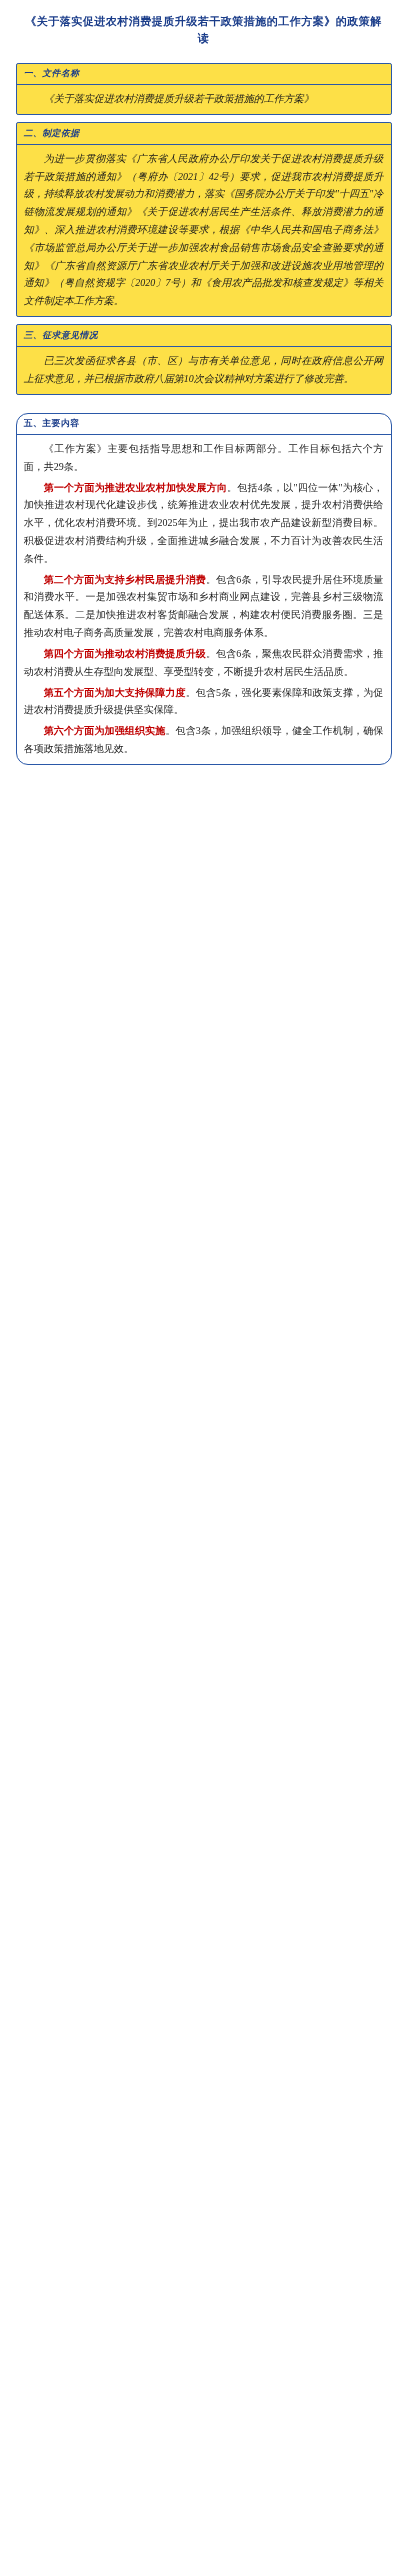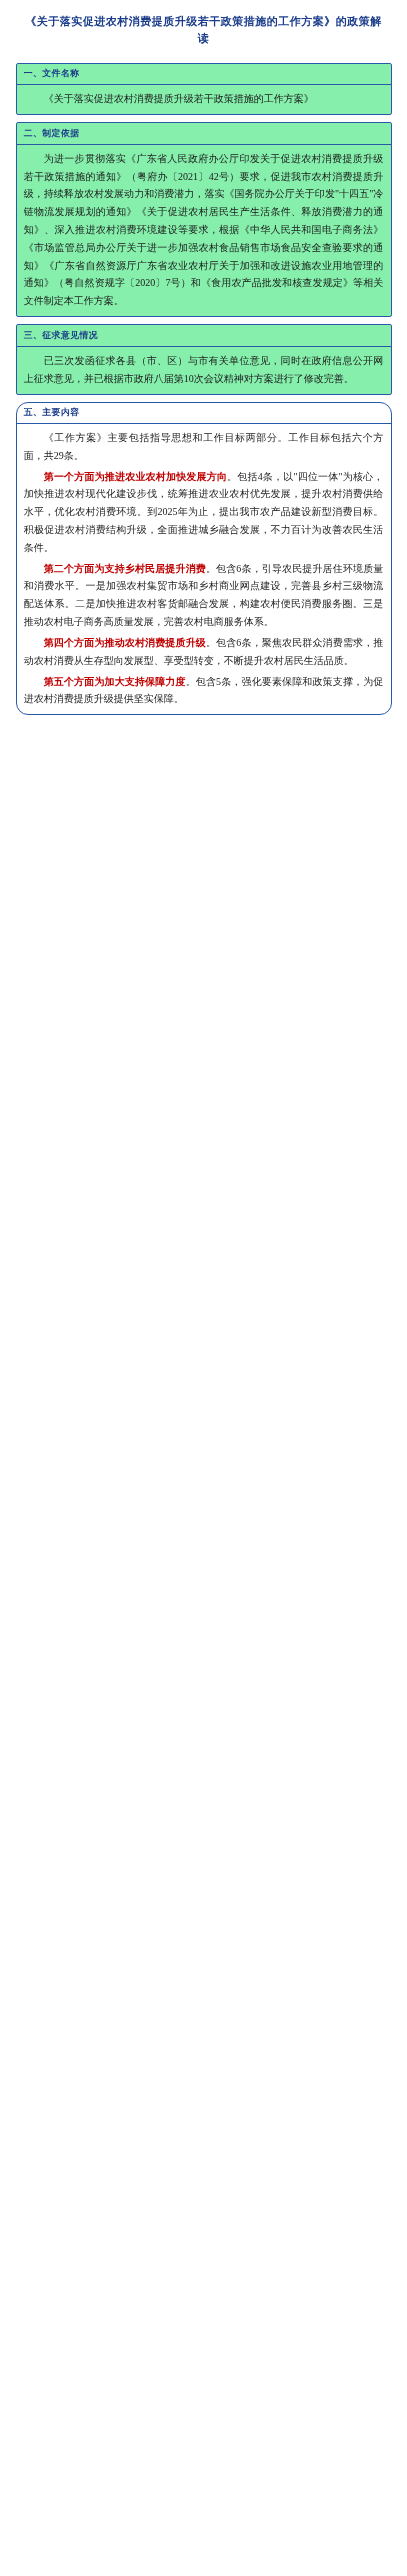--- a/index.html
+++ b/index.html
@@ -25,21 +25,22 @@
     padding:13.4px 25px 9.3px 25px;
     letter-spacing:0.5px;
   }
   .body-wrap{
     padding:0 15.5px;
   }
   .section{
     border:1px solid #2a58a8;
     border-radius:2.1px;
     margin:7.2px 0 0 0;
-    background:#86efac;
+    background:#fde047;
+    font-style:italic;
   }
   .section-head{
     font-size:8.8px;
     font-weight:bold;
     color:#1b3d8a;
     padding:4.6px 7.2px 3.6px 7.2px;
     letter-spacing:0.5px;
   }
   .section-divider{
     height:1px;
@@ -58,21 +59,21 @@
     text-indent:2em;
   }
   .section-body p:last-child{margin-bottom:0;}
   .hl-red{
     color:#c00000;
     font-weight:bold;
   }
   .big-section{
     border:1px solid #2a58a8;
     border-radius:12px;
-    margin:7px 0 0 0;
+    margin:18px 0 0 0;
   }
 </style>
 </head>
 <body>
 
 <div class="page">
 
   <div class="doc-title">《关于落实促进农村消费提质升级若干政策措施的工作方案》的政策解读</div>
 
   <div class="body-wrap">
@@ -118,18 +119,21 @@
 
 
         <p>
           <b class="hl-red">第四个方面为推动农村消费提质升级</b><span>。包含6条，聚焦农民群众消费需求，推动农村消费从生存型向发展型、享受型转变，不断提升农村居民生活品质。</span>
         </p>
 
         <p>
           <b class="hl-red">第五个方面为加大支持保障力度</b><span>。包含5条，强化要素保障和政策支撑，为促进农村消费提质升级提供坚实保障。</span>
         </p>
 
+        <p>
+          <b class="hl-red">第六个方面为加强组织实施</b><span>。包含3条，加强组织领导，健全工作机制，确保各项政策措施落地见效。</span>
+        </p>
       </div>
     </div>
 
   </div>
 </div>
 
 
 </body></html>

